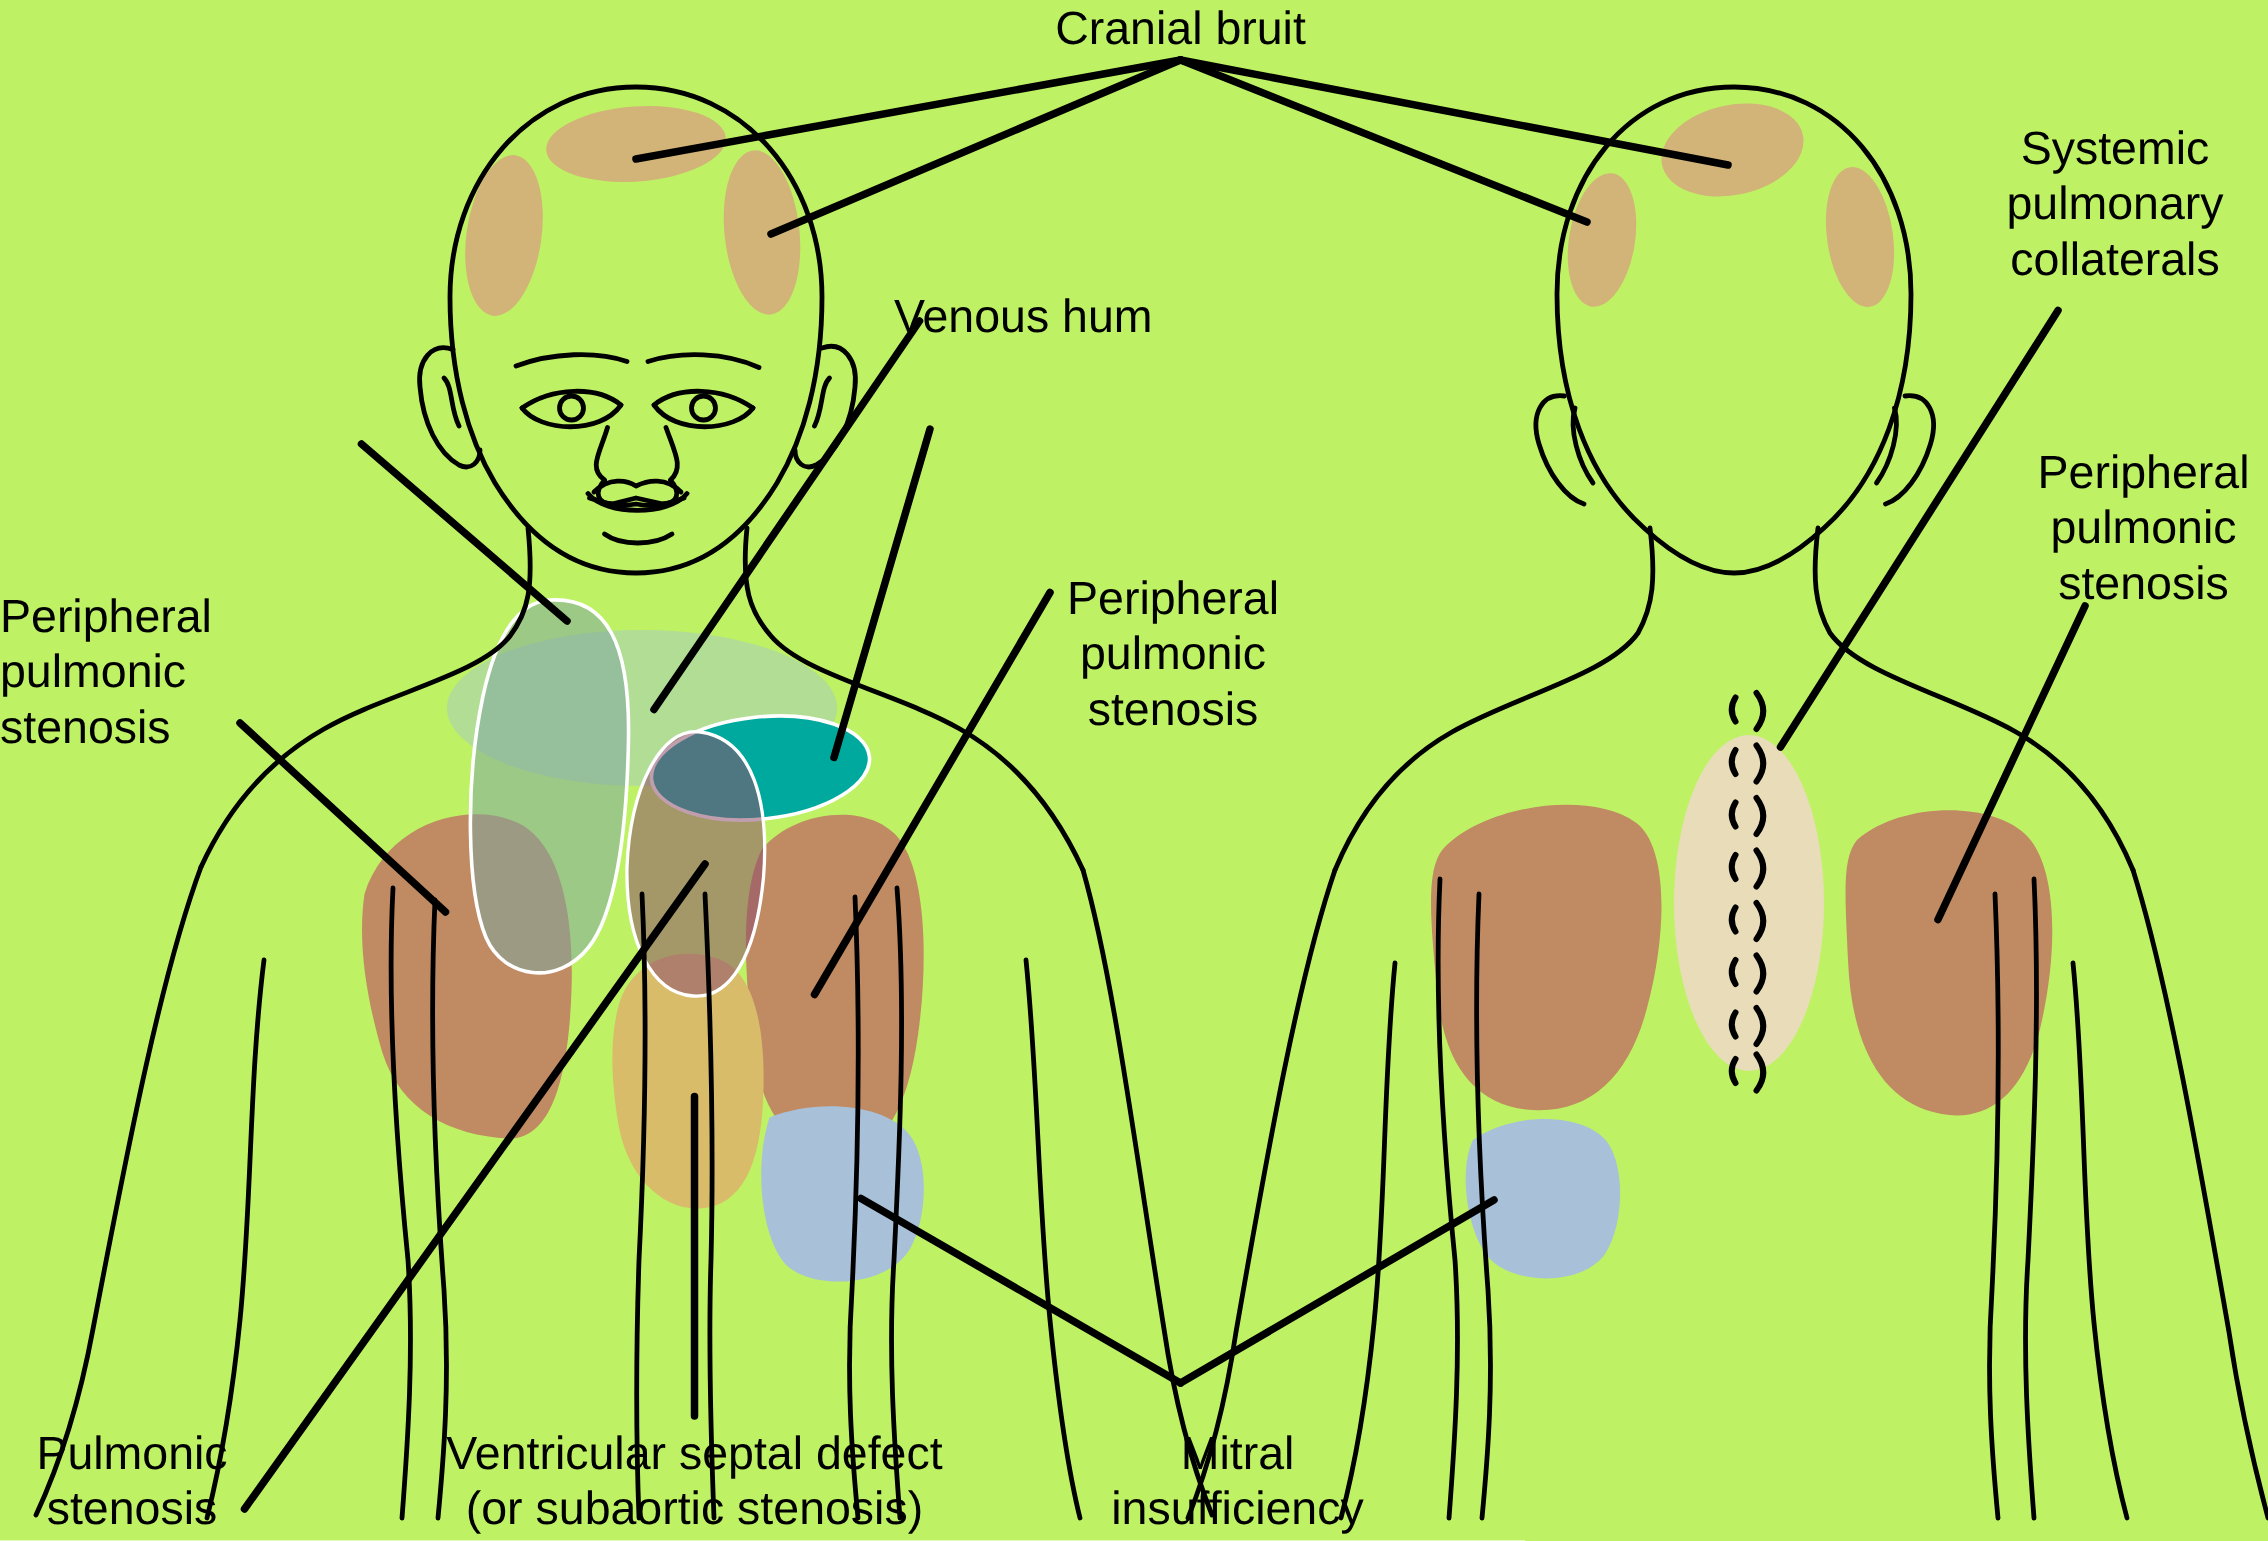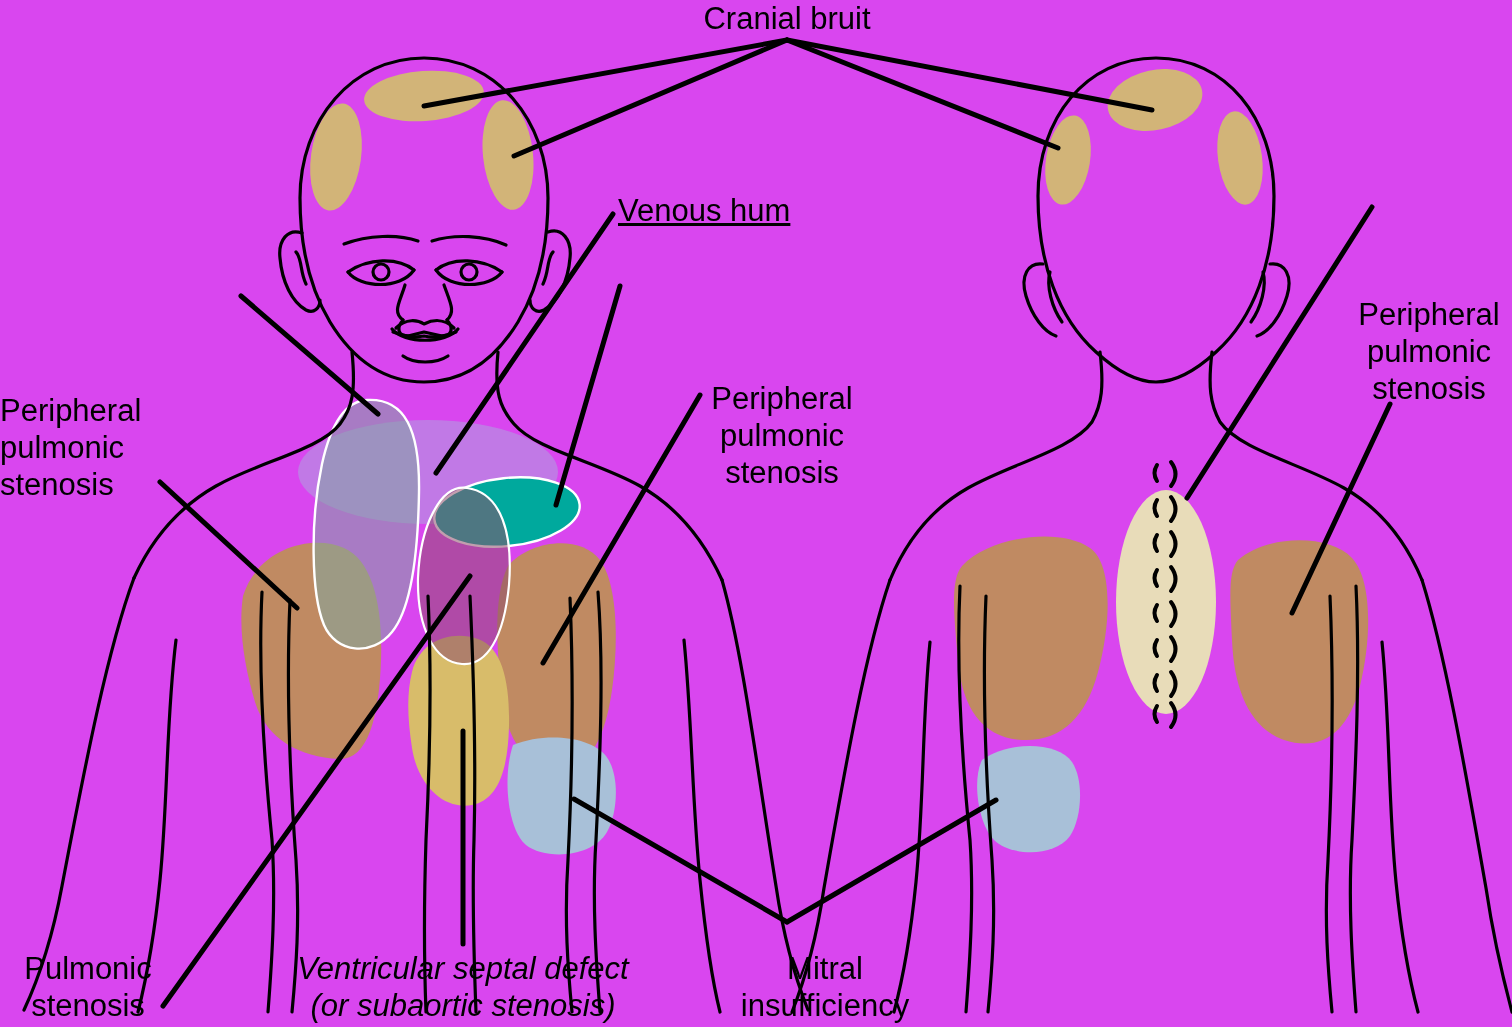--- a/index.html
+++ b/index.html
@@ -1,17 +1,17 @@
 <!DOCTYPE html>
 <html><head>
 <meta charset="utf-8">
 <style>
   html,body{margin:0;padding:0;background:#ffffff;}
   body{font-family:"Liberation Sans", sans-serif;}
-  #stage{position:relative;width:1512px;height:1027px;background:#d946ef;overflow:hidden;}
+  #stage{position:relative;width:1512px;height:1027px;background:#bef264;overflow:hidden;}
   #figure{position:absolute;left:0;top:0;width:1512px;height:1027px;}
   .lbl{position:absolute;color:#000;font-family:"Liberation Sans", sans-serif;font-size:31px;line-height:37px;white-space:pre;}
   .ctr{text-align:center;}
   .lft{text-align:left;}
 </style>
 </head>
 <body>
 
 <div id="stage">
 
@@ -176,39 +176,42 @@
       <path d="M163 1006 L470 576"></path>
       <path d="M463 944 L463 731"></path>
 
       <path d="M787 922 L574 799"></path>
       <path d="M787 922 L996 800"></path>
     </g>
   </svg>
 
   <div class="lbl ctr" style="left:651px;top:0px;width:272px;">Cranial bruit</div>
 
+  <div class="lbl ctr" style="left:1310px;top:80px;width:200px;">Systemic
+pulmonary
+collaterals</div>
 
   <div class="lbl ctr" style="left:1346px;top:296px;width:166px;">Peripheral
 pulmonic
 stenosis</div>
 
-  <div class="lbl lft" style="left:618px;top:192px;text-decoration:underline;">Venous hum</div>
+  <div class="lbl lft" style="left:596px;top:192px;">Venous hum</div>
 
 
   <div class="lbl ctr" style="left:692px;top:380px;width:180px;">Peripheral
 pulmonic
 stenosis</div>
 
 
   <div class="lbl lft" style="left:0px;top:392px;width:160px;">Peripheral
 pulmonic
 stenosis</div>
 
   <div class="lbl ctr" style="left:8px;top:950px;width:160px;">Pulmonic
 stenosis</div>
 
-  <div class="lbl ctr" style="left:277px;top:950px;width:372px;font-style:italic;">Ventricular septal defect
+  <div class="lbl ctr" style="left:277px;top:950px;width:372px;">Ventricular septal defect
 (or subaortic stenosis)</div>
 
   <div class="lbl ctr" style="left:700px;top:950px;width:250px;">Mitral
 insufficiency</div>
 
 </div>
 
 </body></html>

